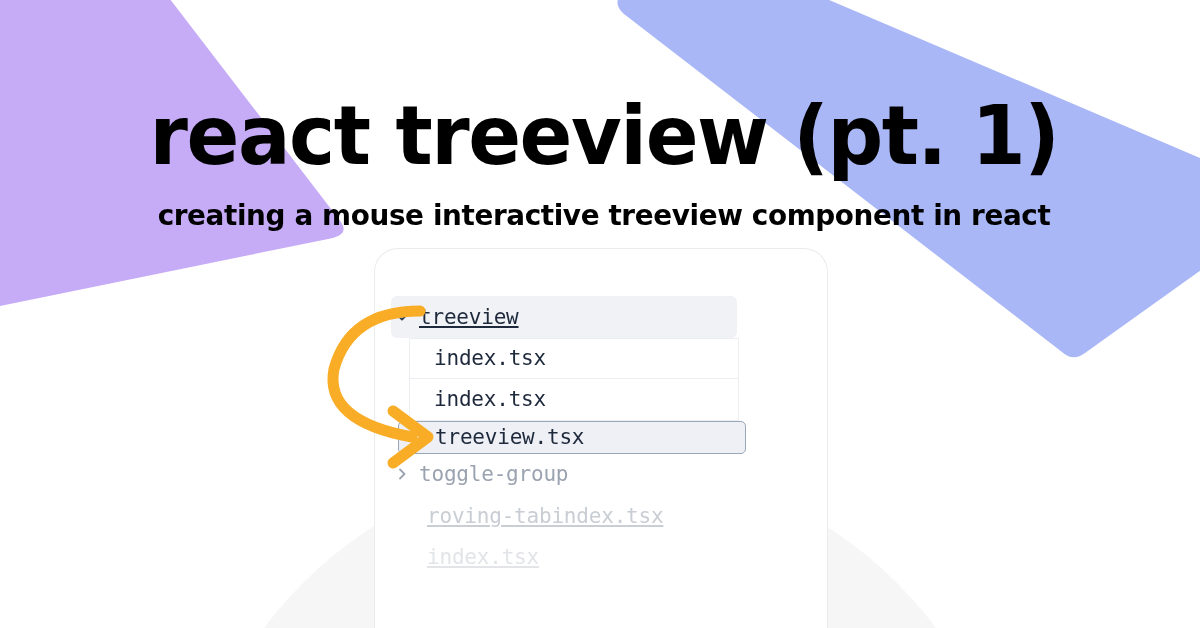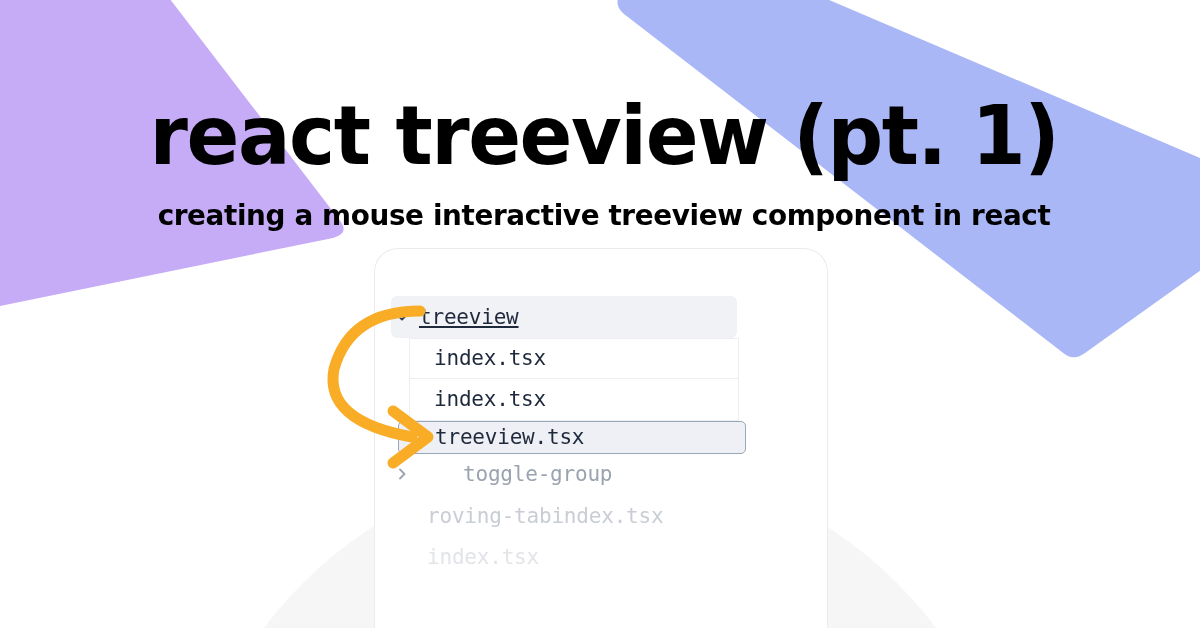--- a/index.html
+++ b/index.html
@@ -105,25 +105,25 @@
   .nested .tree-row.selected {
     background:#eef0f5;
     border:1px solid #9aa7b8;
     border-radius:5px;
     margin-left:-12px;
     width:348px;
     height:33px;
     padding-left:36px;
   }
 
-  .row-muted-1 { color:#9aa3af;gap:44px; }
+  .row-muted-1 { color:#9aa3af; }
   .row-muted-2 { color:#c9cdd4; }
   .row-muted-3 { color:#e2e4e8; }
 
-  .indent-child { padding-left:52px !important; }
+  .indent-child { padding-left:52px !important;text-decoration:underline; }
 
   
   #arrow-svg {
     position:absolute;
     left:320px; top:285px;
     width:140px; height:200px;
     z-index:4;
     pointer-events:none;
   }
 </style>

